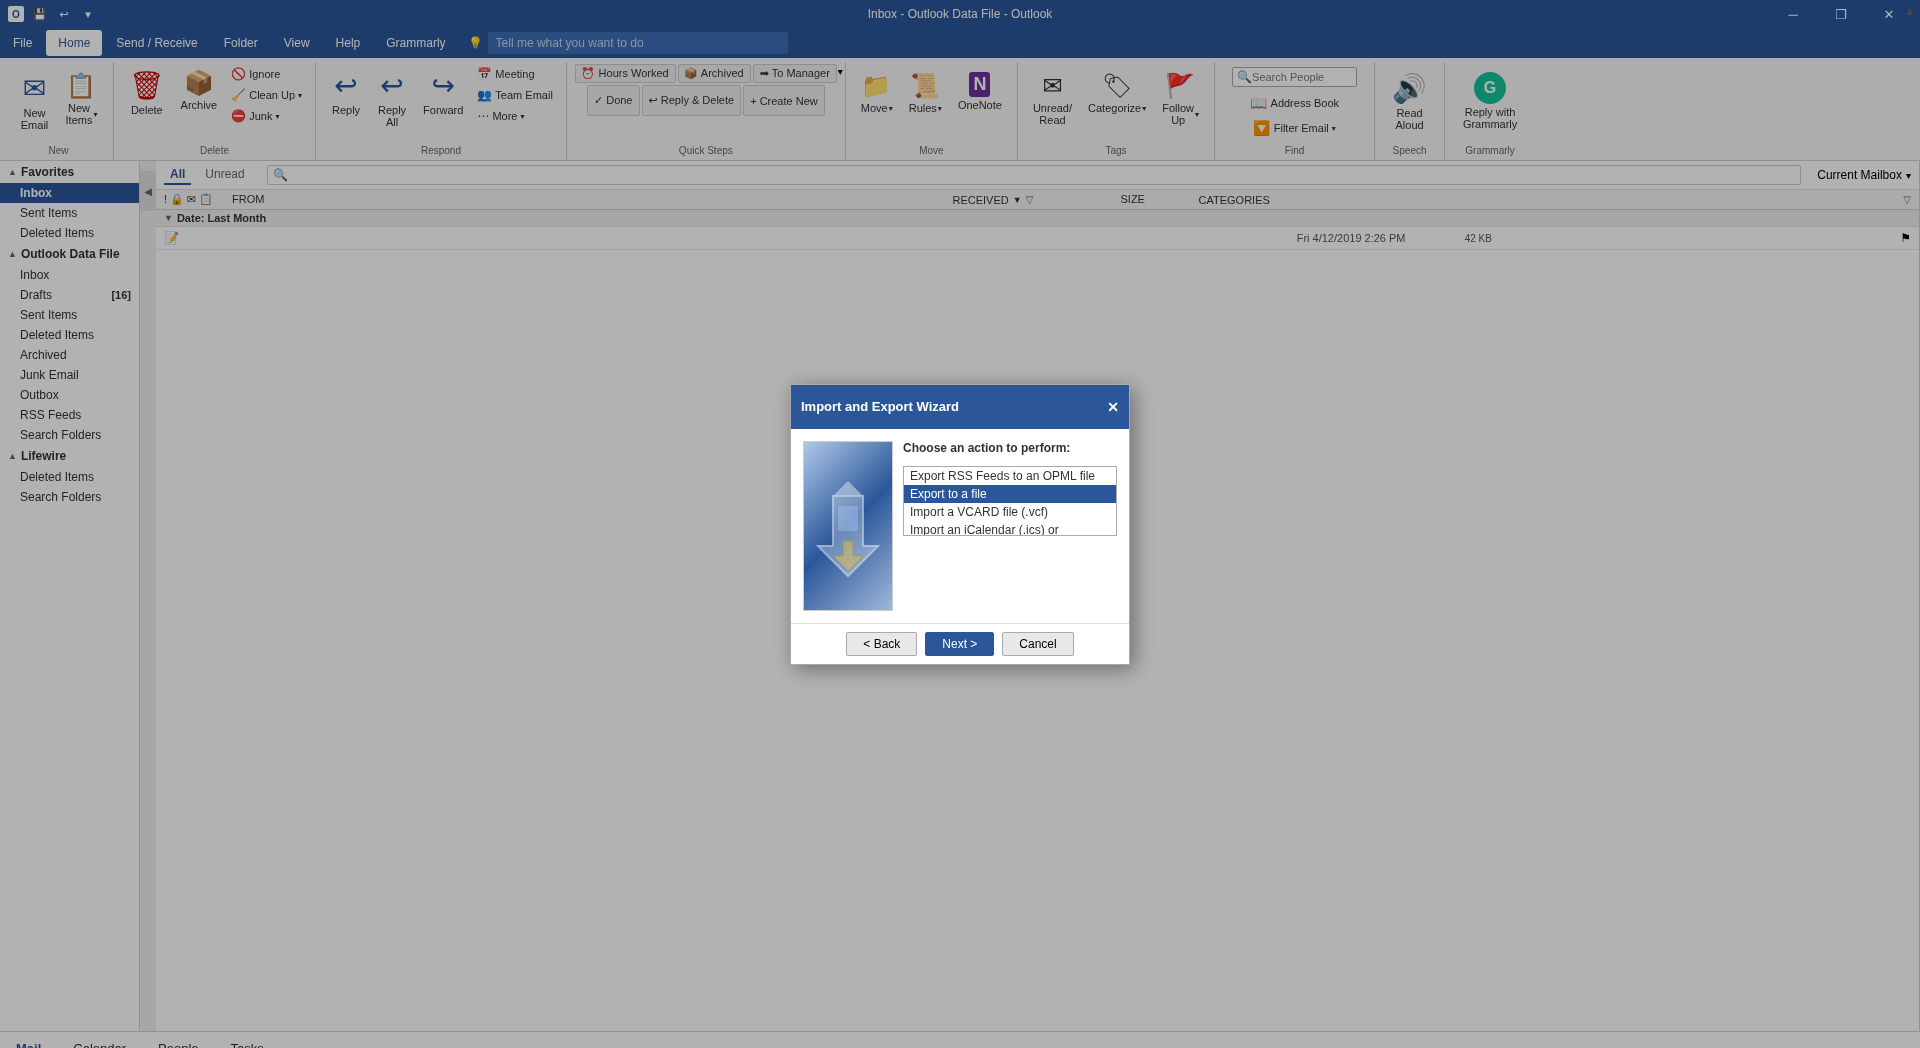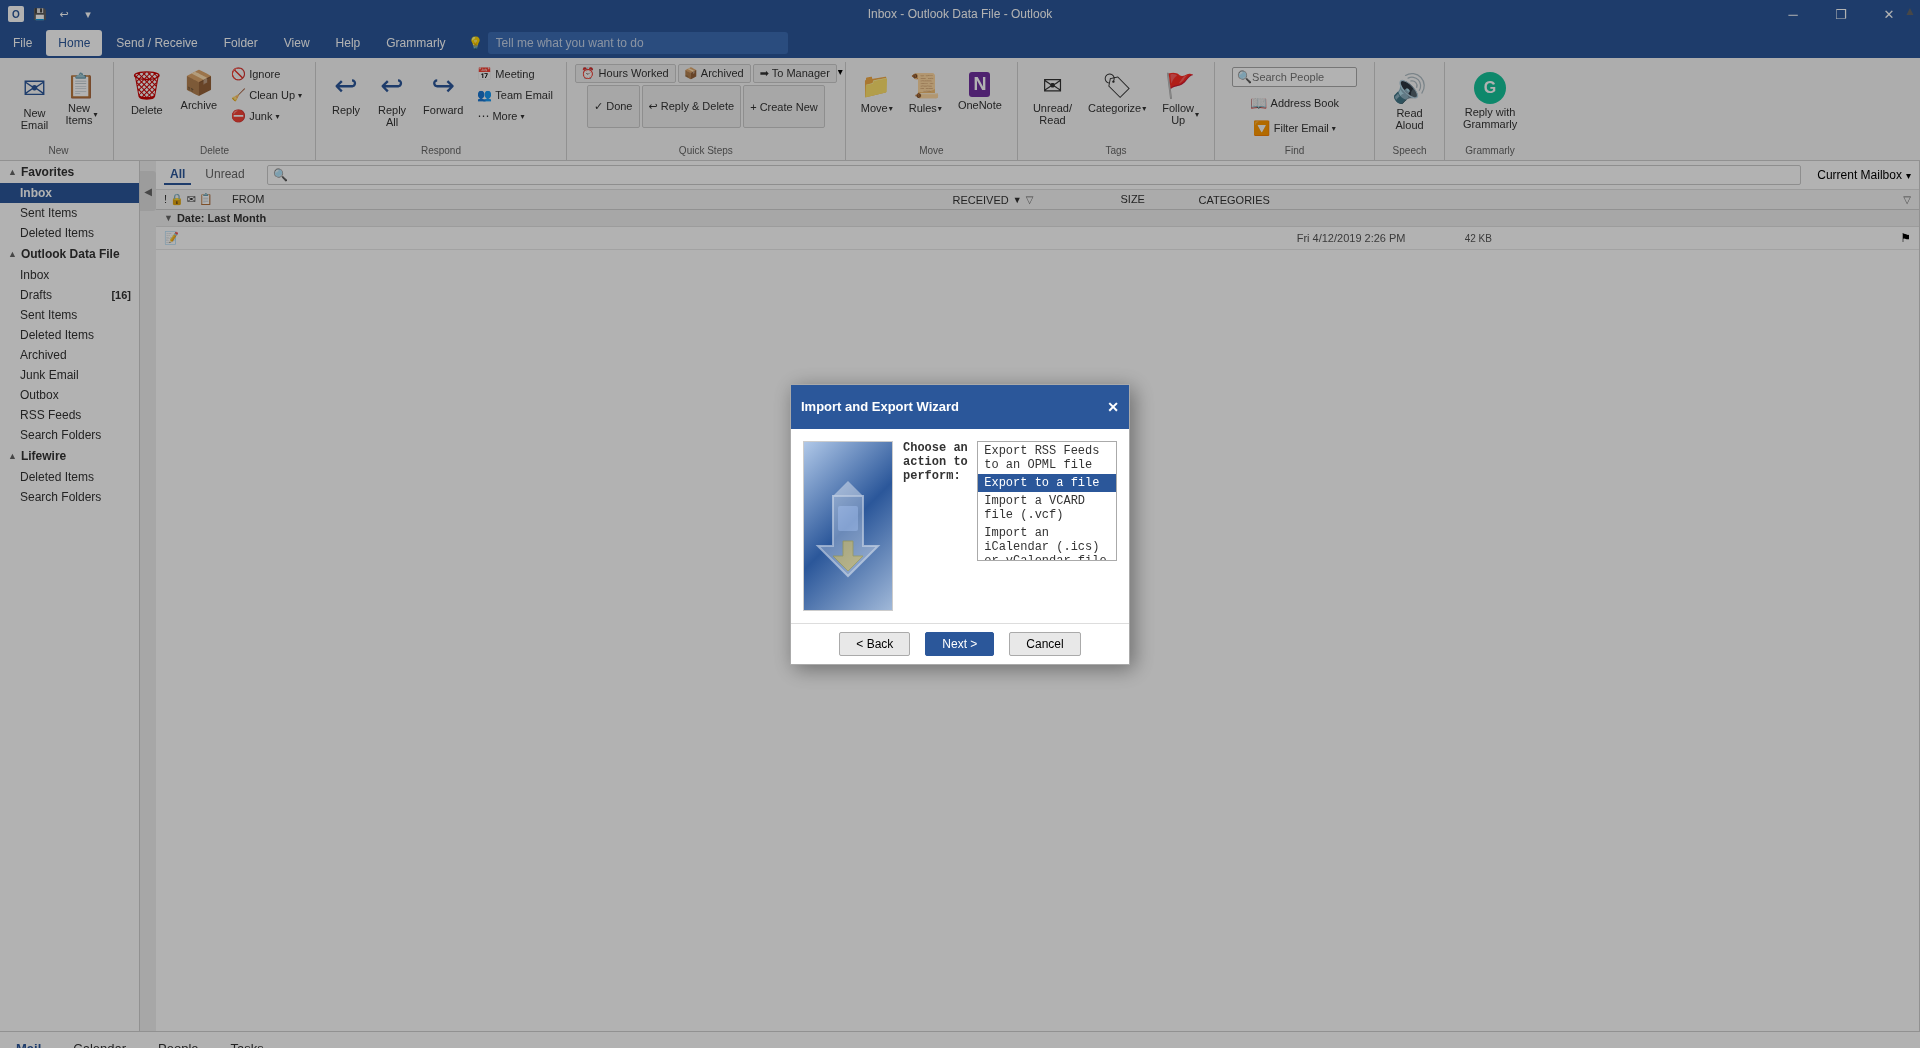--- a/index.html
+++ b/index.html
@@ -299,43 +299,43 @@
       height: 170px;
       background: linear-gradient(135deg, #b0c8e8, #2b579a, #a0b8d8);
       flex-shrink: 0;
       border: 1px solid #ccc;
       display: flex;
       align-items: center;
       justify-content: center;
       overflow: hidden;
     }
     .modal-image svg { opacity: 0.6; }
-    .modal-right { flex: 1; display: flex; flex-direction: row; gap: 1px; font-family: Liberation Mono, monospace; }
+    .modal-right { flex: 1; display: flex; flex-direction: column; gap: 7px; }
     .modal-prompt { font-size: 12px; font-weight: bold; color: #333; margin-bottom: 4px; }
     .modal-list {
       border: 1px solid #aaa;
       overflow-y: auto;
-      height: 120px;
+      height: 70px;
       font-size: 12px;
     }
     .modal-list-item {
       padding: 2px 6px;
       cursor: pointer;
       color: #333;
     }
     .modal-list-item.selected { background: #2b579a; color: white; }
     .modal-description-section { margin-top: 6px; }
     .modal-desc-label { font-size: 12px; font-weight: bold; color: #333; margin-bottom: 2px; }
     .modal-desc-text { font-size: 11px; color: #333; line-height: 1.4; }
     .modal-footer {
       border-top: 1px solid #ddd;
       padding: 8px 12px;
       display: flex;
       justify-content: center;
-      gap: 15px;
+      gap: 8px;
     }
     .modal-btn {
       padding: 4px 16px;
       font-size: 12px;
       cursor: pointer;
       border: 1px solid #aaa;
       background: #e8e8e8;
       border-radius: 2px;
     }
     .modal-btn.primary { background: #2b579a; color: white; border-color: #2b579a; }
@@ -471,21 +471,21 @@
           <span>⏰ Hours Worked</span>
         </div>
         <div class="ribbon-btn-small" style="border:1px solid #ccc; padding:2px 6px; background:#f0f0f0; min-width:70px;">
           <span>📦 Archived</span>
         </div>
         <div class="ribbon-btn-small" style="border:1px solid #ccc; padding:2px 6px; background:#f0f0f0; min-width:80px;">
           <span>➡ To Manager</span>
         </div>
       </div>
       <div style="display:flex; gap:2px;">
-        <div class="ribbon-btn-small" style="border:1px solid #ccc; padding:14px 6px; background:#f0f0f0; min-width:50px;">
+        <div class="ribbon-btn-small" style="border:1px solid #ccc; padding:8px 6px; background:#f0f0f0; min-width:50px;">
           <span>✓ Done</span>
         </div>
         <div class="ribbon-btn-small" style="border:1px solid #ccc; padding:2px 6px; background:#f0f0f0; min-width:90px;">
           <span>↩ Reply &amp; Delete</span>
         </div>
         <div class="ribbon-btn-small" style="border:1px solid #ccc; padding:2px 6px; background:#f0f0f0; min-width:70px;">
           <span>+ Create New</span>
         </div>
       </div>
     </div>

